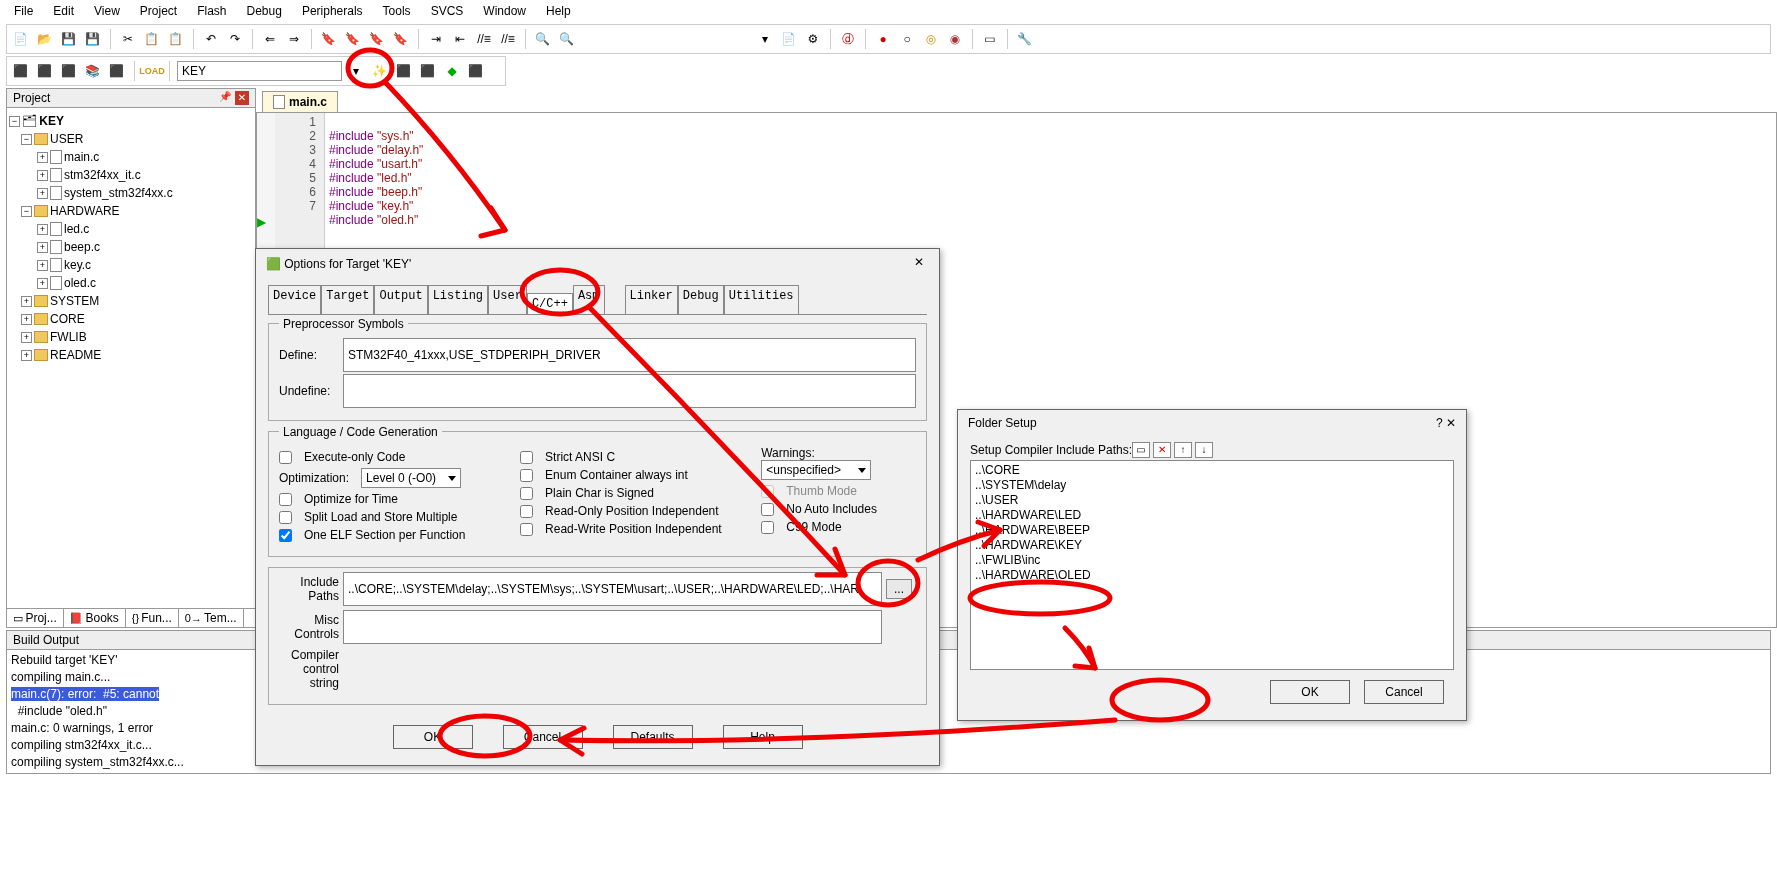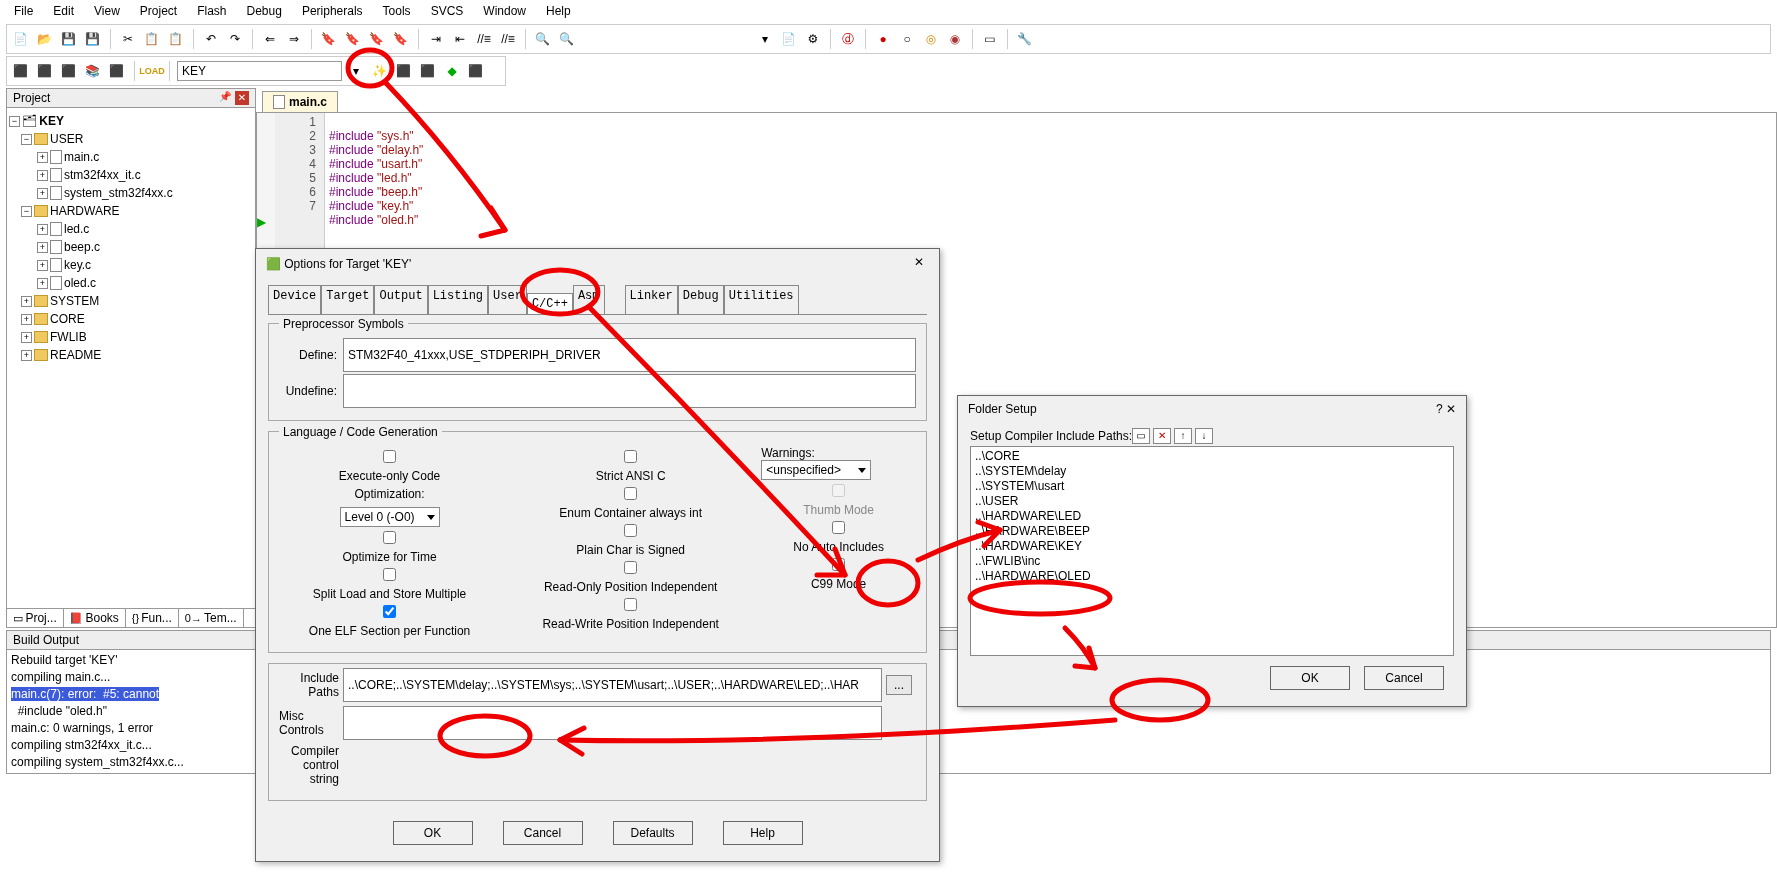--- a/index.html
+++ b/index.html
@@ -55,25 +55,25 @@
 .dialog { position: absolute; background: #f0f0f0; border: 1px solid #666; box-shadow: 2px 2px 6px rgba(0,0,0,.3); }
 .dlg-title { padding: 6px 10px; font-size: 12px; display: flex; justify-content: space-between; align-items: center; }
 .dlg-close { width: 20px; height: 18px; text-align: center; cursor: pointer; }
 .dlg-body { padding: 6px 12px 12px 12px; }
 .tab-strip { display: flex; border-bottom: 1px solid #888; margin-bottom: 8px; }
 .dlg-tab { padding: 3px 4px; border: 1px solid #888; border-bottom: none; background: #f0f0f0; font-family: "Courier New", monospace; font-size: 12px; margin-right: 0; position: relative; }
 .dlg-tab.active { background: #fff; margin-top: 8px; }
 .fieldset { border: 1px solid #aaa; padding: 8px 10px 10px 10px; margin-bottom: 10px; }
 .fieldset-title { position: relative; top: -15px; background: #f0f0f0; padding: 0 4px; display: inline-block; }
 .field-row { display: flex; align-items: center; margin: 2px 0; gap: 6px; }
-.field-label { width: 58px; text-align: right; }
+.field-label { width: 58px; }
 .field-input { flex: 1; border: 1px solid #888; height: 15px; padding: 16px 4px; background: #fff; }
 .lang-grid { display: flex; gap: 20px; }
 .lang-col { flex: 1; }
-.checkbox-row { display: flex; align-items: center; gap: 6px; margin: 4px 8px; flex-direction: column; }
+.checkbox-row { display: flex; align-items: center; gap: 12px; margin: 4px 0; }
 .checkbox-row input[type=checkbox] { width: 13px; height: 13px; }
 .select-box { border: 1px solid #888; height: 20px; padding: 0 4px; background: #fff; display: inline-flex; align-items: center; justify-content: space-between; min-width: 100px; }
 .triangle-down { width: 0; height: 0; border-left: 4px solid transparent; border-right: 4px solid transparent; border-top: 5px solid #000; }
 .grid-row { display: grid; grid-template-columns: 60px 1fr 30px; gap: 4px; align-items: center; margin: 4px 0; }
 .browse-btn { width: 26px; height: 20px; border: 1px solid #888; background: #e8e8e8; text-align: center; line-height: 18px; }
 .readonly-box { border: 1px solid #aaa; background: #f0f0f0; height: 42px; padding: 2px 4px; font-size: 11px; overflow: hidden; }
 .dlg-buttons { display: flex; justify-content: center; gap: 30px; padding: 10px 0 4px 0; }
 .btn { min-width: 80px; height: 24px; border: 1px solid #666; background: #f0f0f0; padding: 0 12px; }
 .disabled { color: #888; }
 .fs-toolbar { float: right; display: flex; gap: 3px; }
@@ -396,61 +396,60 @@
       </div>
     </div>
 
     <div class="fieldset">
       <div class="grid-row" style="margin-top:-4px">
         <span style="text-align:right">Include Paths</span>
         <input class="field-input" value="..\CORE;..\SYSTEM\delay;..\SYSTEM\sys;..\SYSTEM\usart;..\USER;..\HARDWARE\LED;..\HAR" style="">
         <button class="browse-btn">...</button>
       </div>
       <div class="grid-row">
-        <span style="">Misc Controls</span>
+        <span style="text-align:right">Misc Controls</span>
         <input class="field-input" style="">
         <span></span>
       </div>
       <div class="grid-row" style="align-items:flex-start">
         <span style="text-align:right">Compiler control string</span>
         <span></span>
       </div>
     </div>
 
     <div class="dlg-buttons">
       <button class="btn">OK</button>
       <button class="btn">Cancel</button>
       <button class="btn">Defaults</button>
       <button class="btn">Help</button>
     </div>
   </div>
 </div>
 
-<div class="dialog" style="left:957px; top:395px; width:510px;">
+<div class="dialog" style="left:957px; top:409px; width:510px;">
   <div class="dlg-title">
     <span>Folder Setup</span>
     <span>
       <span class="dlg-close">?</span>
       <span class="dlg-close">✕</span>
     </span>
   </div>
   <div class="dlg-body">
     <div style="display:flex;justify-content:flex-start;align-items:center;margin-bottom:2px">
       <span>Setup Compiler Include Paths:</span>
       <span class="fs-toolbar">
         <span class="fs-tb-btn">▭</span>
         <span class="fs-tb-btn" style="color:#c00">✕</span>
         <span class="fs-tb-btn">↑</span>
         <span class="fs-tb-btn">↓</span>
       </span>
     </div>
     <div class="listbox">
       <div>..\CORE</div>
       <div>..\SYSTEM\delay</div>
-      <div>..\SYSTEM\usart</div>
       <div>..\USER</div>
       <div>..\HARDWARE\LED</div>
       <div>..\HARDWARE\BEEP</div>
       <div>..\HARDWARE\KEY</div>
       <div>..\FWLIB\inc</div>
       <div>..\HARDWARE\OLED</div>
     </div>
     <div class="dlg-buttons" style="justify-content:flex-end;gap:14px;padding-right:10px">
       <button class="btn">OK</button>
       <button class="btn">Cancel</button>

